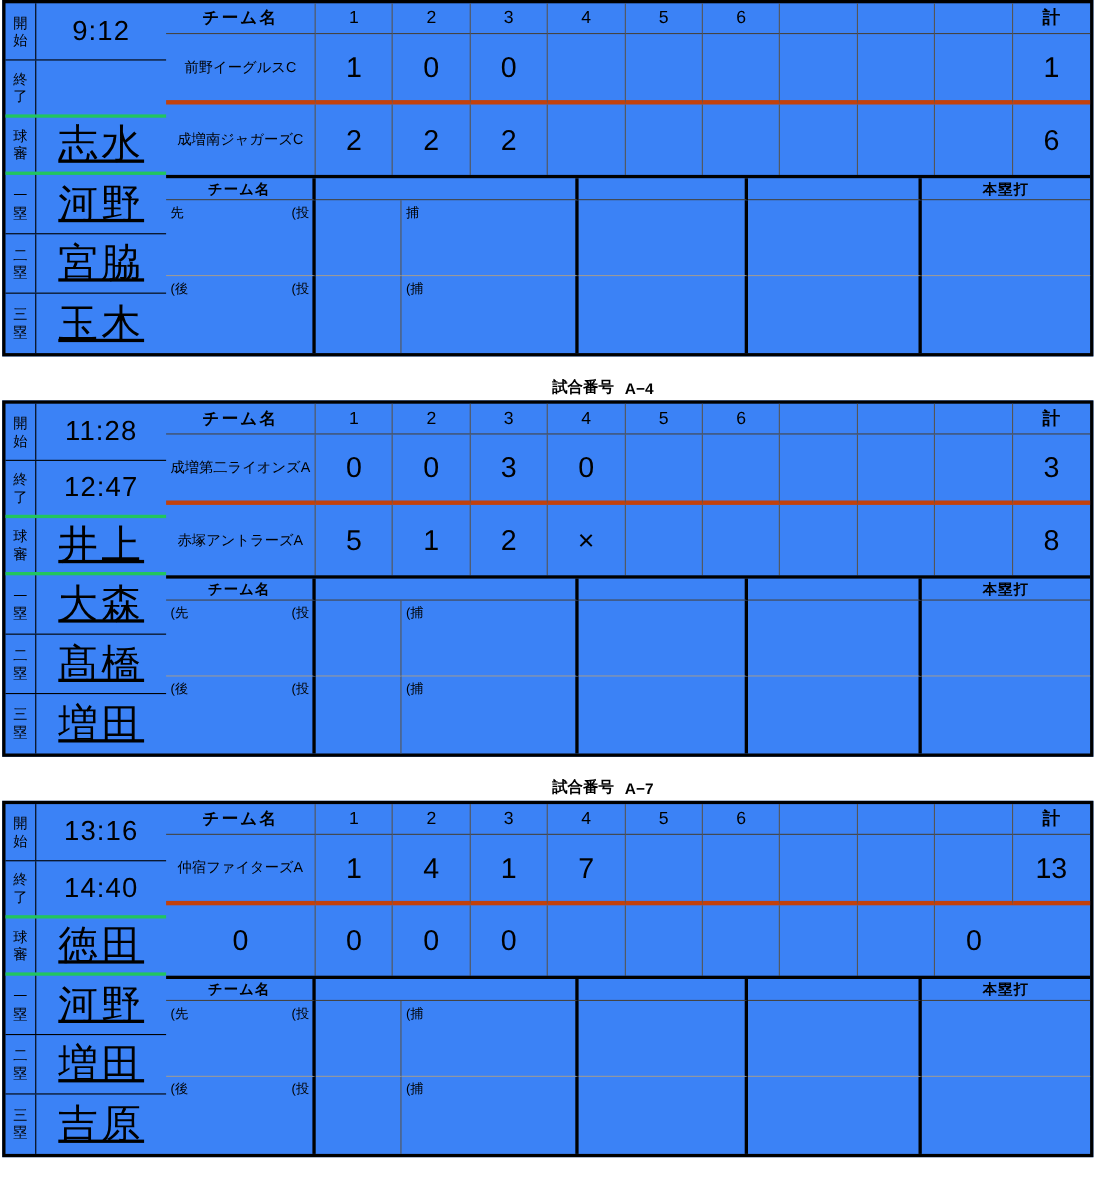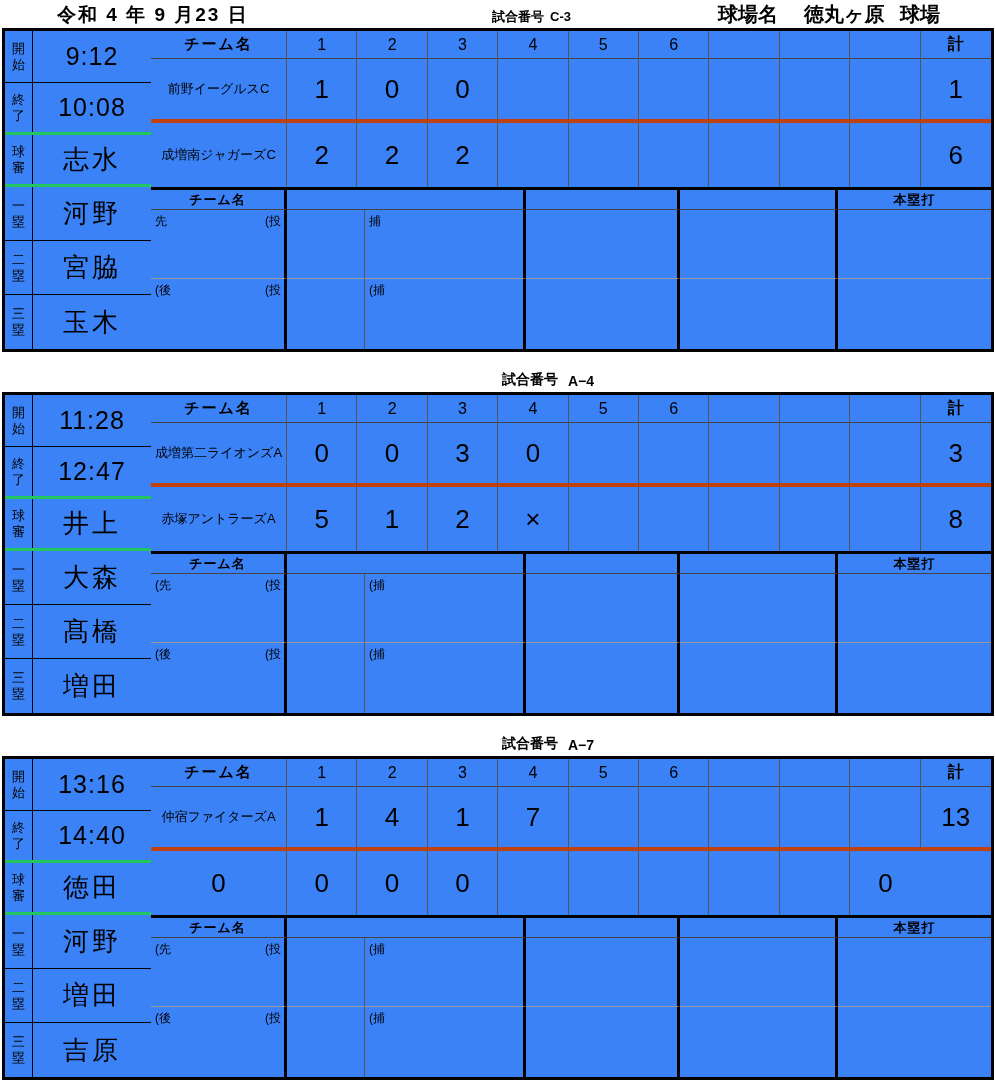--- a/index.html
+++ b/index.html
@@ -28,21 +28,21 @@
 
 
 .left { width:146px; display:flex; flex-direction:column; }
 .lrow { display:flex; border-bottom:1px solid #000; }
 .lrow.h52 { height:52px; } .lrow.h54 { height:54px; }
 .lrow.bthick { border-bottom:3px solid #22c55e; }
 .lrow.last { border-bottom:none; }
 .lbl { width:28px; border-right:1px solid #000; display:flex; align-items:center; justify-content:center; }
 .lbl span { display:block; width:15px; font-size:13px; line-height:1.2; word-break:break-all; text-align:center; }
 .lval { flex:1; display:flex; align-items:center; justify-content:center; font-size:25px; letter-spacing:1px; white-space:nowrap; }
-.lval.nm { font-size:26px; letter-spacing:3px; }
+.lval.nm { font-size:36px; letter-spacing:3px;text-decoration:underline; }
 
 
 .right { flex:1; display:flex; flex-direction:column; }
 .sg { display:grid; grid-template-columns:136px repeat(10,1fr); grid-template-rows:28px 64px 64px; }
 .sg .c { border-right:1px solid #555; border-bottom:1px solid #444; display:flex; align-items:center; justify-content:center; overflow:visible; }
 .sg .c.lastcol { border-right:none; }
 .sg .c.hdr { font-size:16px; }
 .sg .c.hdr.tn { font-size:15px; font-weight:bold; letter-spacing:2px; }
 .sg .c.hdr.tot { font-size:16px; font-weight:bold; }
 .sg .c.r2 { border-bottom:4px solid #c2410c; }
@@ -61,43 +61,33 @@
 .bg .row2 { border-bottom:none; }
 .bg .pit { position:relative; font-size:12px; padding:3px 4px; }
 .bg .pit .pr { position:absolute; right:3px; top:3px; }
 .bg .cat { font-size:12px; padding:3px 4px; }
 </style>
 </head>
 <body>
 
 <div class="page">
 
-  <div class="phead">
-    <div class="date">令和 4 年 9 月23 日</div>
-    <div class="gno">
-      <span>試合番号</span><span class="no">C-3</span>
-    </div>
-    <div class="stadium">
-      <span>球場名</span><span class="sname">徳丸ヶ原 球場</span>
-    </div>
-  </div>
 
   <div class="gtable">
     <div class="left">
       <div class="lrow h52">
         <div class="lbl">
             <span>開始</span>
           </div>
         <div class="lval">9:12</div>
       </div>
       <div class="lrow h52 bthick">
         <div class="lbl">
             <span>終了</span>
           </div>
-        <div class="lval">10:08</div>
       </div>
       <div class="lrow h52 bthick">
         <div class="lbl">
             <span>球審</span>
           </div>
         <div class="lval nm">志水</div>
       </div>
       <div class="lrow h54">
         <div class="lbl">
             <span>一塁</span>

